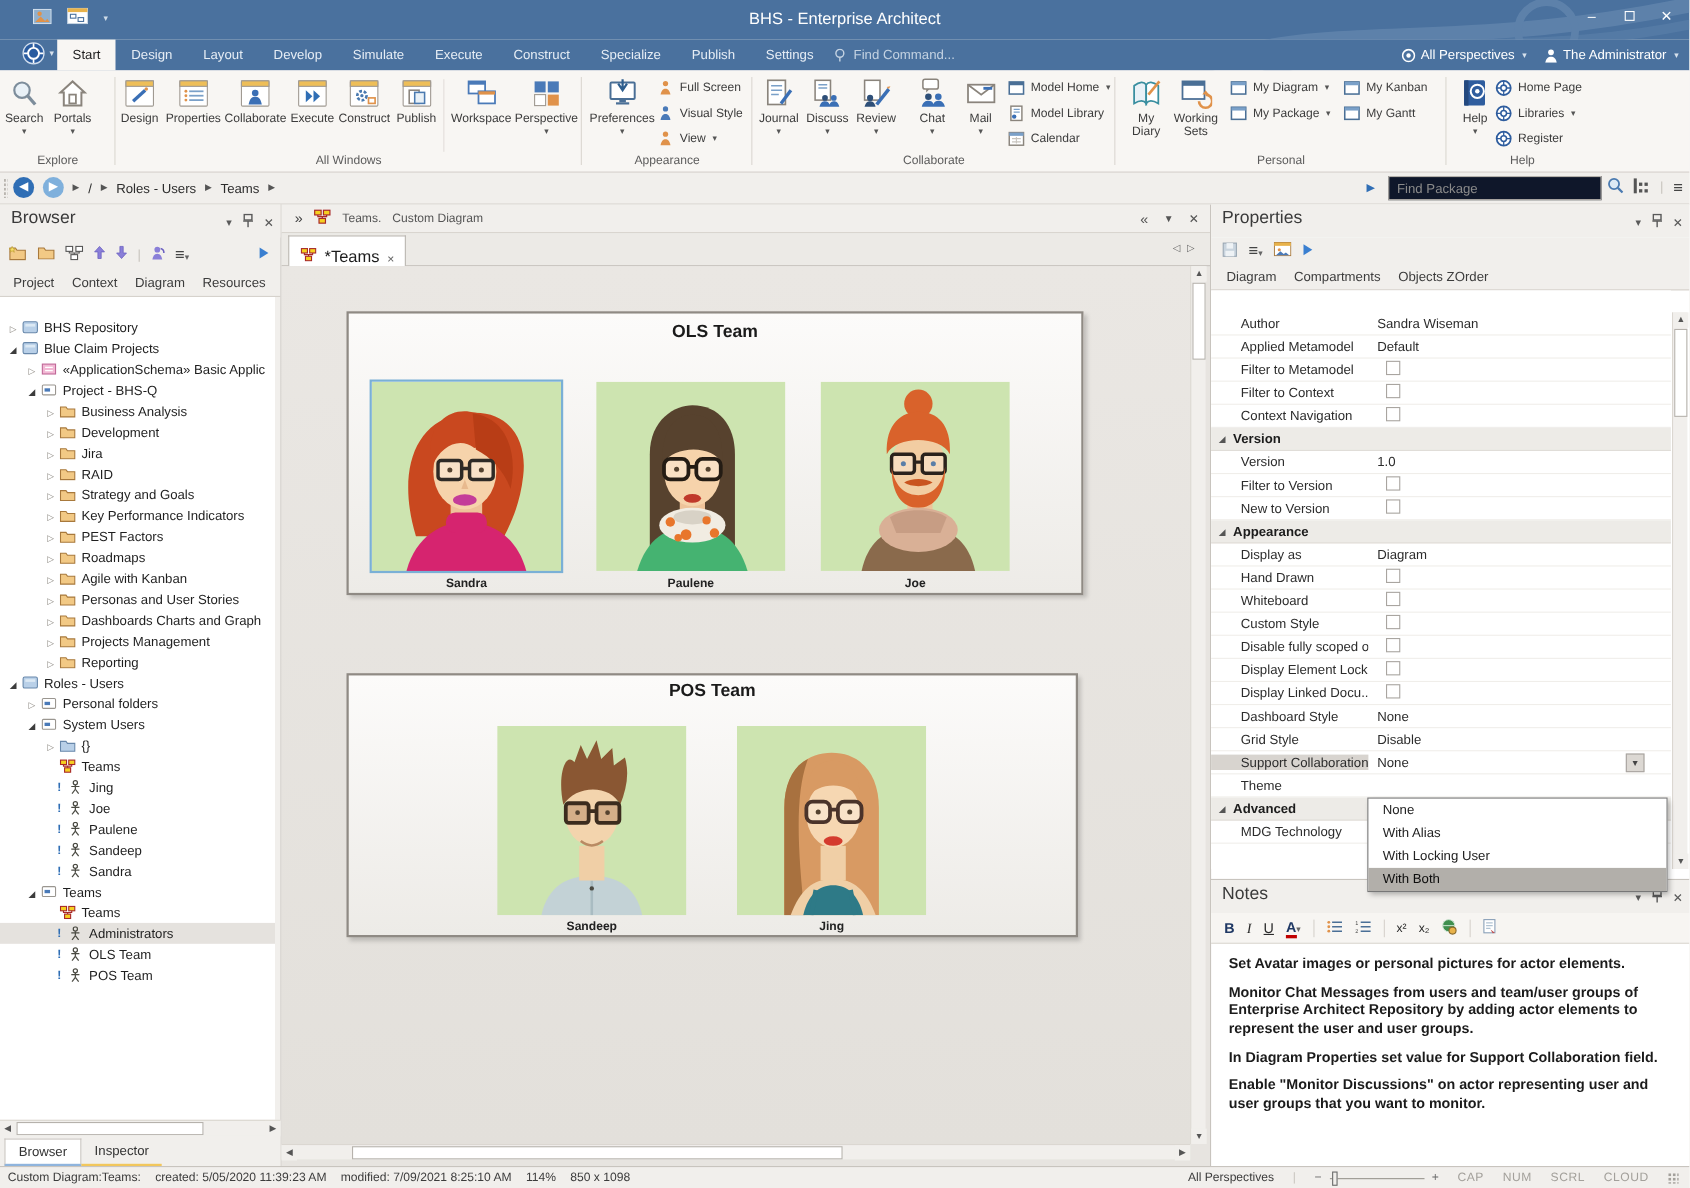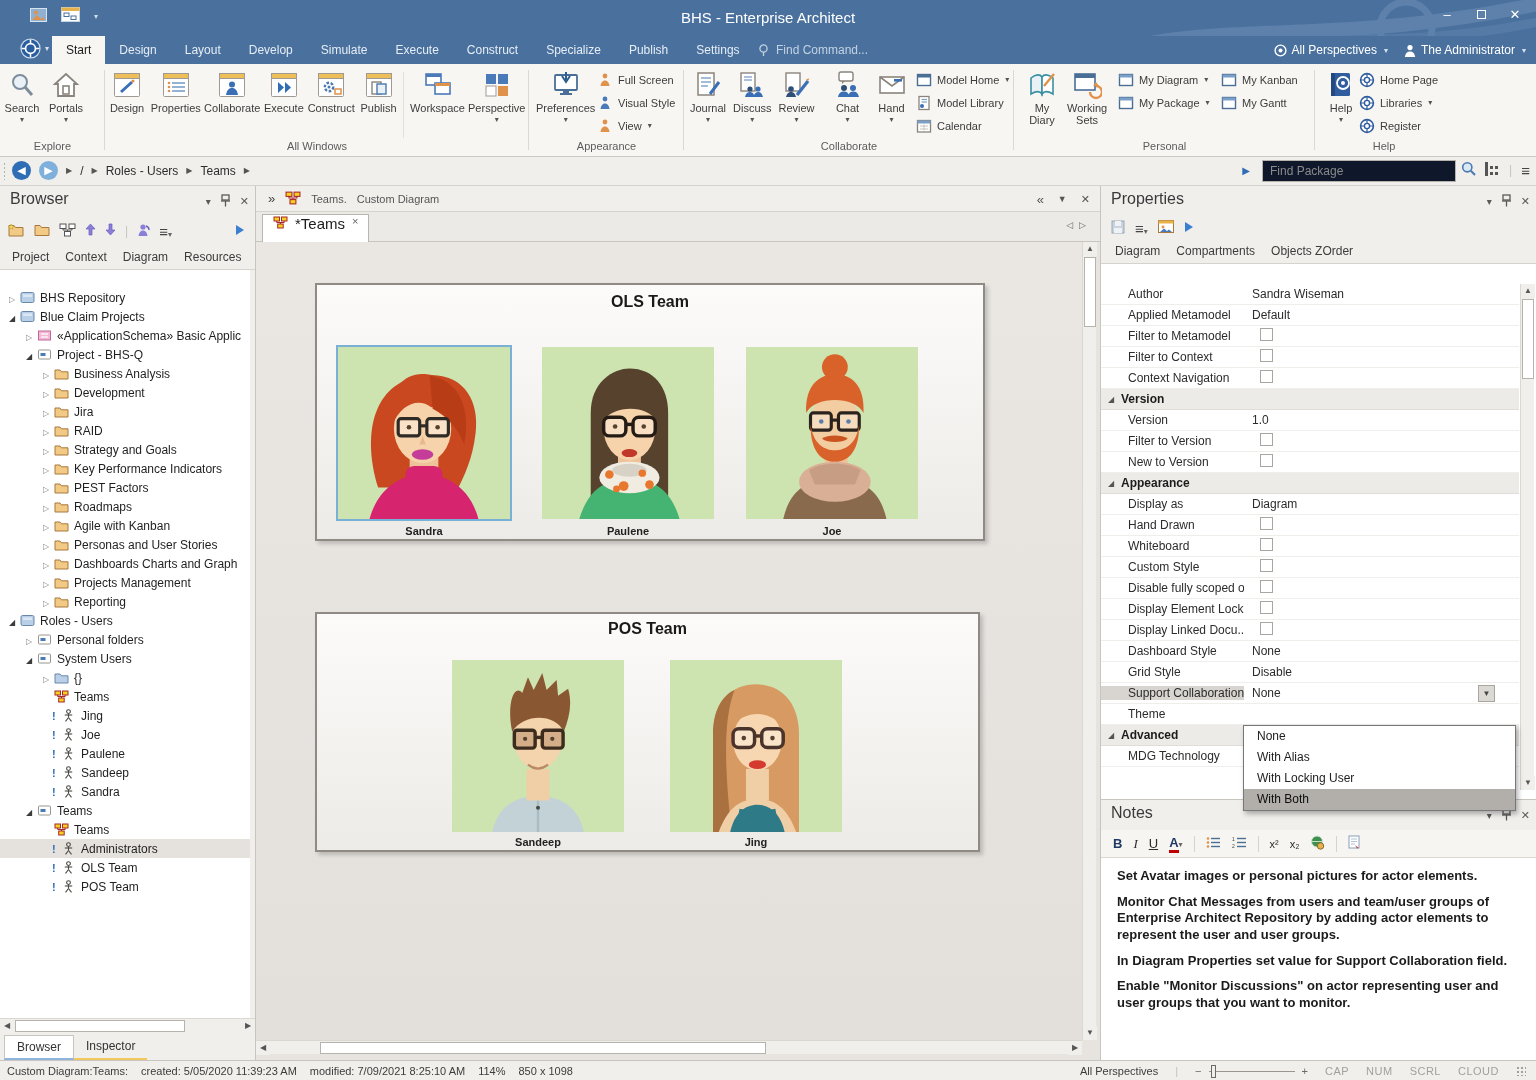--- a/index.html
+++ b/index.html
@@ -84,21 +84,21 @@
   .btab-b.active { background:#fff; border:1px solid #c8c4be; border-bottom:2px solid #8fb4dd; }
   .btab-b.orange { border-bottom:2px solid #f2c75c; }
 
   
   .dgm { position:absolute; left:256px; top:186px; width:844px; height:874px; background:#e7e4e0; }
   .dgm-hdr { position:absolute; left:0; top:0; width:100%; height:26px; background:#f1efec; border-bottom:1px solid #d6d2cc;
              display:flex; align-items:center; gap:10px; padding-left:12px; color:#555; font-size:11px; }
   .dgm-hdr-right { position:absolute; right:10px; top:0; height:26px; display:flex; gap:14px; align-items:center; color:#555; font-size:11px; }
   .dgm-tabs { position:absolute; left:0; top:26px; width:100%; height:30px; background:#eceae6; border-bottom:1px solid #c8c4be; }
   .dgm-tab { position:absolute; left:6px; top:2px; height:28px; background:#fff; border:1px solid #b9b5af; border-bottom:none;
-             display:flex; align-items:flex-start; gap:7px; padding:0 10px; font-size:15px; color:#1c1c1c; }
+             display:flex; align-items:flex-end; gap:7px; padding:0 10px; font-size:15px; color:#1c1c1c; }
   .dgm-tabarrows { position:absolute; right:8px; top:8px; color:#666; font-size:9px; letter-spacing:6px; }
   .canvas { position:absolute; left:0; top:56px; width:826px; height:798px; background:linear-gradient(#eae7e3,#e3e0db); overflow:hidden; }
   .frame { position:absolute; background:linear-gradient(#fcfbfa,#edebe7); border:2px solid #8f8a84; box-shadow:3px 3px 4px rgba(0,0,0,.18); }
   .frame-title { position:absolute; left:0; right:0; top:8px; text-align:center; font-size:16px; font-weight:bold; color:#1a1a1a; }
   .avatar { position:absolute; width:172px; height:172px; }
   .avatar svg { width:100%; height:100%; display:block; }
   .avatar.selected { outline:2px solid #7ab0d6; }
   .av-label { position:absolute; width:172px; text-align:center; font-size:11px; font-weight:bold; color:#222; }
   .vscroll { position:absolute; width:14px; background:#f1efec; border-left:1px solid #dbd7d1; }
   .vthumb { position:absolute; width:12px; left:1px; background:#fff; border:1px solid #b6b2ac; }
@@ -410,21 +410,21 @@
                 <path d="M5,27 C6,22.5 8.5,21.5 11,21.5 C13.5,21.5 15,22.5 15.5,24.5 C16.5,22.5 18,21.5 20,21.5 C22.5,21.5 25,22.5 26,27 Z" fill="#3a6fb5"></path>
               </svg></span>
           <span class="rlb">Chat</span>
         </div>
         <div class="ritem hascaret">
           <span class="ric"><svg viewBox="0 0 30 30">
                 <rect x="3" y="7" width="24" height="16" fill="#fff" stroke="#8a847c" stroke-width="1.6"></rect>
                 <path d="M3,7 L15,16 L27,7" fill="none" stroke="#8a847c" stroke-width="1.6"></path>
                 <rect x="17" y="9" width="8" height="2.6" fill="#3a6fb5"></rect>
               </svg></span>
-          <span class="rlb">Hand</span>
+          <span class="rlb">Mail</span>
         </div>
       </div>
       <div class="rsmallcol" style="left:232px">
         <div class="rsmall hascaret">
           <span class="ric16"><svg viewBox="0 0 16 16">
                 <rect x="1.5" y="2.5" width="13" height="11" fill="#fff" stroke="#4a6f96" stroke-width="1.4"></rect>
                 <rect x="1.5" y="2.5" width="13" height="3" fill="#4a6f96"></rect>
               </svg></span>
           <span class="rlb">Model Home</span>
         </div>

